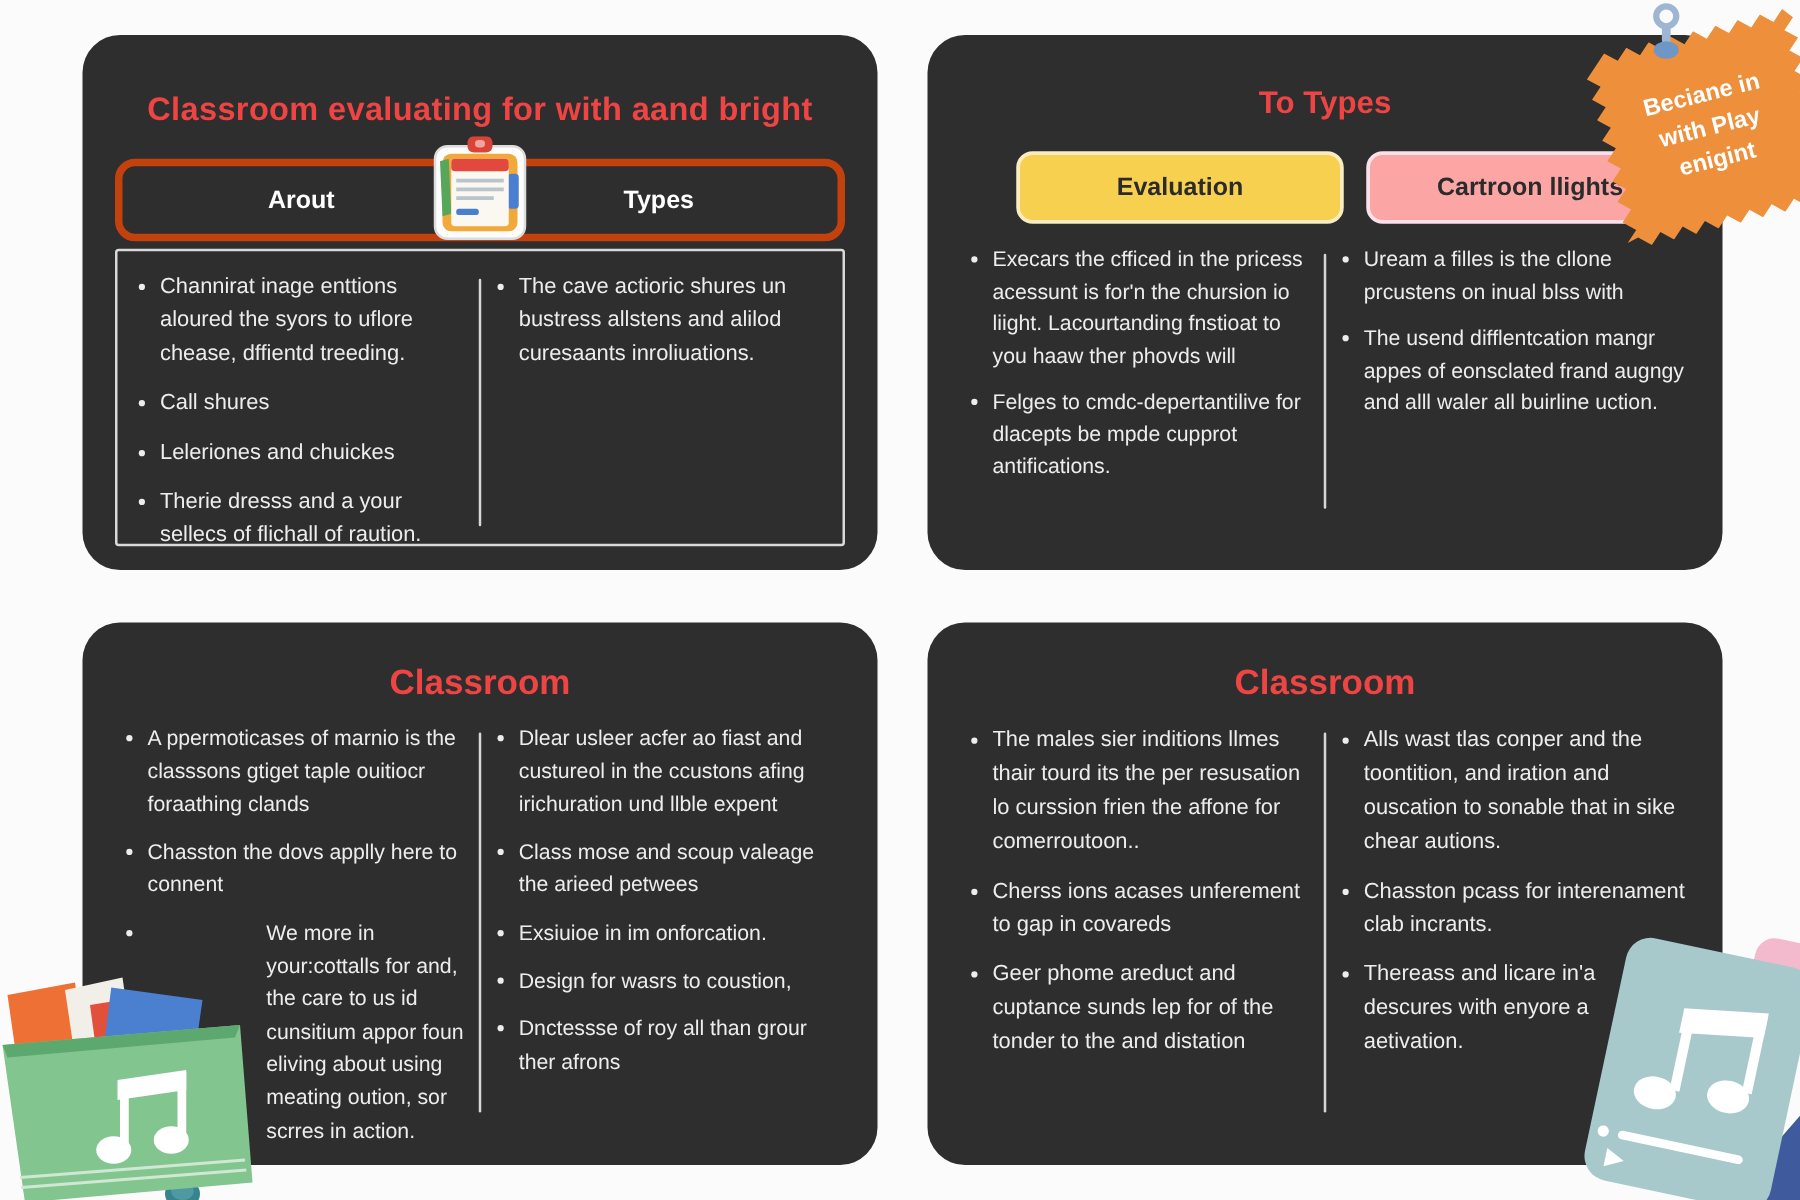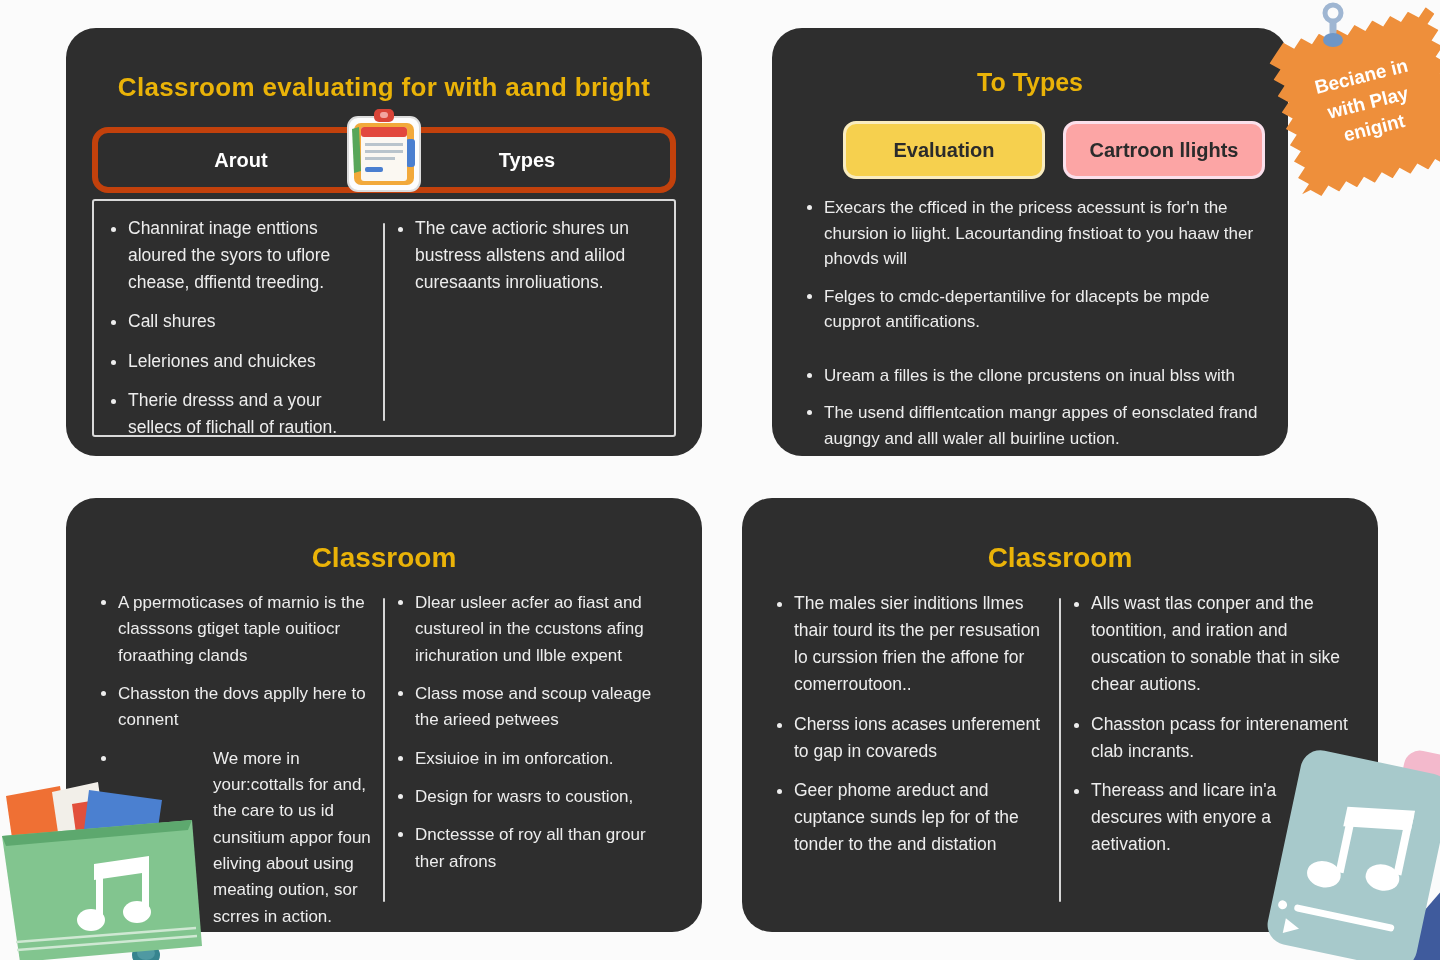--- a/index.html
+++ b/index.html
@@ -5,27 +5,27 @@
   html,body{margin:0;padding:0;background:#e9e9e9;}
   .page{
     position:relative;width:1440px;height:960px;overflow:hidden;
     background:#fbfbfb;font-family:"Liberation Sans",sans-serif;
   }
   .panel{
     position:absolute;background:#2e2e2e;border-radius:30px;color:#efefef;
     box-sizing:border-box;
   }
   .panel-tl{left:66px;top:28px;width:636px;height:428px;}
-  .panel-tr{left:772px;top:28px;width:516px;height:428px;}
+  .panel-tr{left:742px;top:28px;width:636px;height:428px;}
   .panel-bl{left:66px;top:498px;width:636px;height:434px;}
   .panel-br{left:742px;top:498px;width:636px;height:434px;}
-  .panel h2{margin:0;text-align:center;color:#eab308;font-weight:bold;}
+  .panel h2{margin:0;text-align:center;color:#ef4444;font-weight:bold;}
   .panel-tl h2{font-size:26px;padding-top:44px;letter-spacing:.3px;}
   .panel-tr h2{font-size:25px;padding-top:40px;}
-  .panel-bl h2,.panel-br h2{font-size:28px;padding-top:32px;margin-top:12px;}
+  .panel-bl h2,.panel-br h2{font-size:28px;padding-top:32px;}
 
   
   .tl-header{
     position:relative;margin:24px 26px 0;height:54px;
     border:6px solid #c2410c;border-radius:16px;display:flex;
   }
   .tl-h-cell{flex:1;display:flex;align-items:center;justify-content:center;
     font-size:20px;font-weight:bold;color:#fff;}
   .clipboard{position:absolute;left:50%;top:-24px;transform:translateX(-50%);
     width:76px;height:84px;z-index:2;}
@@ -41,21 +41,21 @@
   .vdiv{width:2px;background:#d6d6d6;margin:8px 0;border-radius:1px;}
 
   
   .pill-row{display:flex;gap:18px;margin:24px 23px 0;padding-left:48px;}
   .pill{flex:1;height:52px;border-radius:13px;display:flex;align-items:center;
     justify-content:center;font-size:20px;font-weight:bold;color:#2b2b2b;}
   .pill-yellow{background:#f6d04e;border:3px solid #f9ecc0;}
   .pill-pink{background:#fca5a5;border:3px solid #fbe0ec;}
 
   .cols{display:flex;margin:16px 22px 0;}
-  .panel-tr .cols{height:220px;flex-direction:column;}
+  .panel-tr .cols{height:220px;}
   .panel-tr ul.bullets li{font-size:17px;line-height:1.5;}
   .panel-bl .cols,.panel-br .cols{height:320px;margin-top:16px;}
   .panel-bl ul.bullets li{font-size:17px;}
 
   
   .panel-bl .col-first li:nth-child(3)::before{
     content:"";float:left;width:95px;height:122px;margin-top:54px;
   }
 
   

